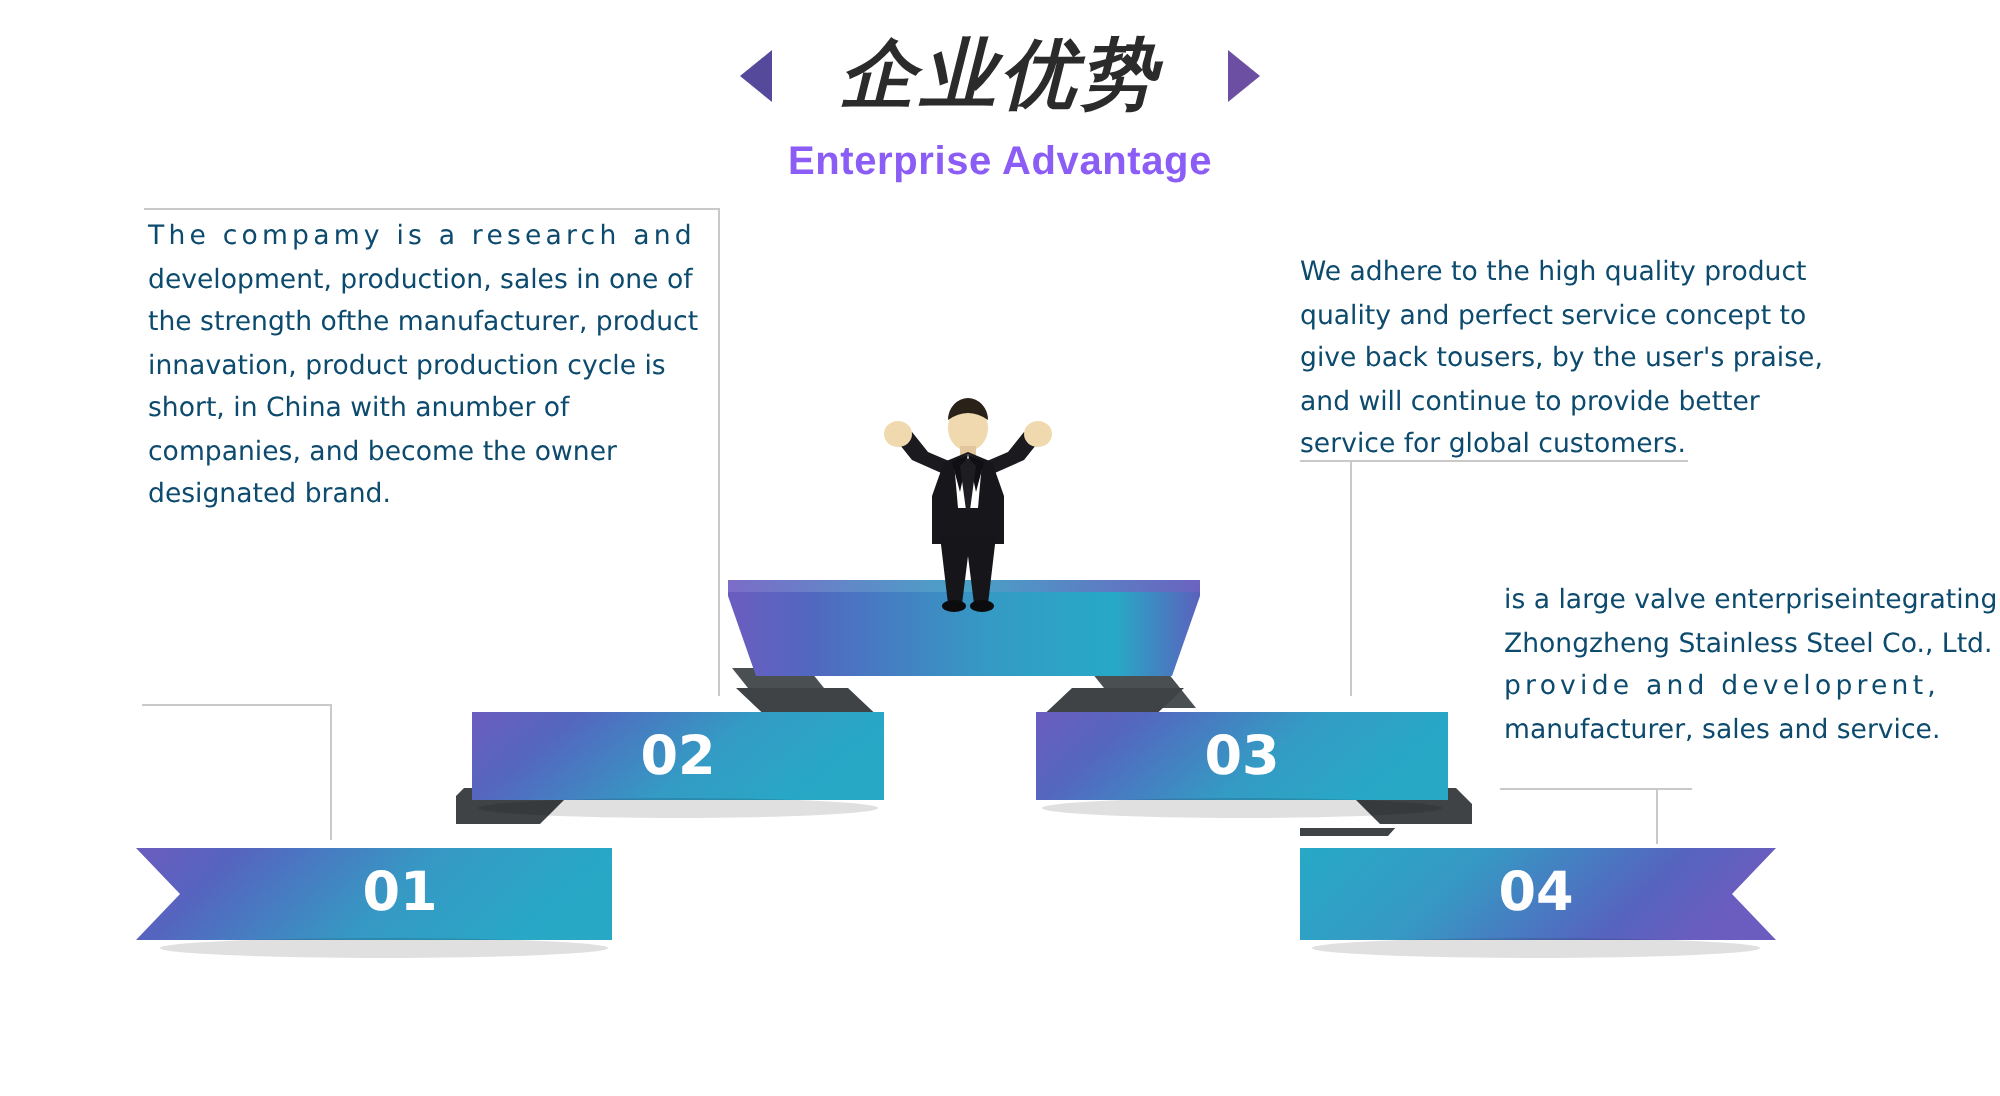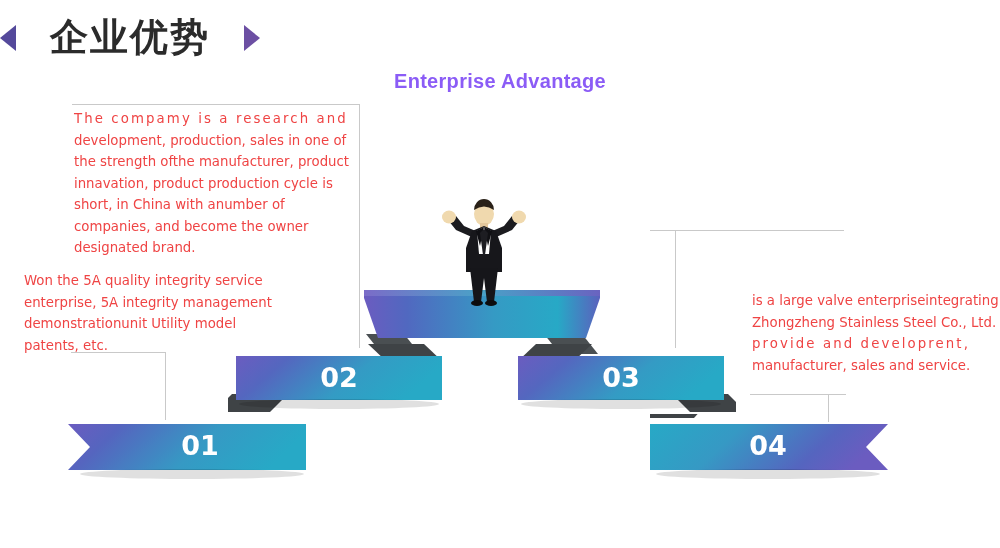--- a/index.html
+++ b/index.html
@@ -11,21 +11,21 @@
     position:relative;
   }
   .stage { position:absolute; inset:0; }
 
   
   .title-block {
     position:absolute; left:0; right:0; top:18px;
     text-align:center;
   }
   .title-row {
-    display:flex; align-items:center; gap:34px;
+    display:flex; align-items:center; justify-content:center; gap:34px;font-style:italic;
   }
   .tri {
     width:0; height:0;
     border-top:13px solid transparent;
     border-bottom:13px solid transparent;
   }
   .tri-left  { border-right:16px solid #54499b; }
   .tri-right { border-left:16px solid #6c4fa3; }
   .title-cn {
     font-size:38px; font-weight:700; color:#2b2b2b;
@@ -34,21 +34,21 @@
   }
   .title-en {
     margin-top:12px;
     font-size:20px; font-weight:700; color:#8b5cf6;
     letter-spacing:.3px;
   }
 
   
   .para {
     position:absolute;
-    color:#ef4444;
+    color:#0c4a6e;
     font-size:13.3px;
     line-height:21.5px;
     font-family:"DejaVu Sans", sans-serif;
   }
   .para .spaced { letter-spacing:2.1px; }
   .p1 { left:74px;  top:108px; width:286px; }
   .p2 { left:650px; top:126px; width:268px; }
   .p3 { left:24px;  top:270px; width:262px; }
   .p4 { left:752px; top:290px; width:248px; }
 
@@ -87,22 +87,22 @@
   <div class="conn conn-v" style="left:165px; top:352px; height:68px;"></div>
 
   <div class="conn conn-h" style="left:750px; top:394px; width:96px;"></div>
   <div class="conn conn-v" style="left:828px; top:394px; height:28px;"></div>
 
   <div class="para p1">
     <div class="spaced">The compamy is a research and</div>
     <div>development, production, sales in one of the strength ofthe manufacturer, product innavation, product production cycle is short, in China with anumber of companies, and become the owner designated brand.</div>
   </div>
 
-
-  <div class="para p3">Won the 5A quality integrity service enterprise, 5A integrity management demonstrationunit Utility model patents, etc.</div>
+  <div class="para p2">We adhere to the high quality product quality and perfect service concept to give back tousers, by the user's praise, and will continue to provide better service for global customers.</div>
+
 
   <div class="para p4">
     <div>is a large valve enterpriseintegrating</div>
     <div>Zhongzheng Stainless Steel Co., Ltd.</div>
     <div class="spaced">provide and developrent,</div>
     <div>manufacturer, sales and service.</div>
   </div>
 
   <svg class="platform" style="left:358px; top:282px;" width="248" height="78">
     <defs>

